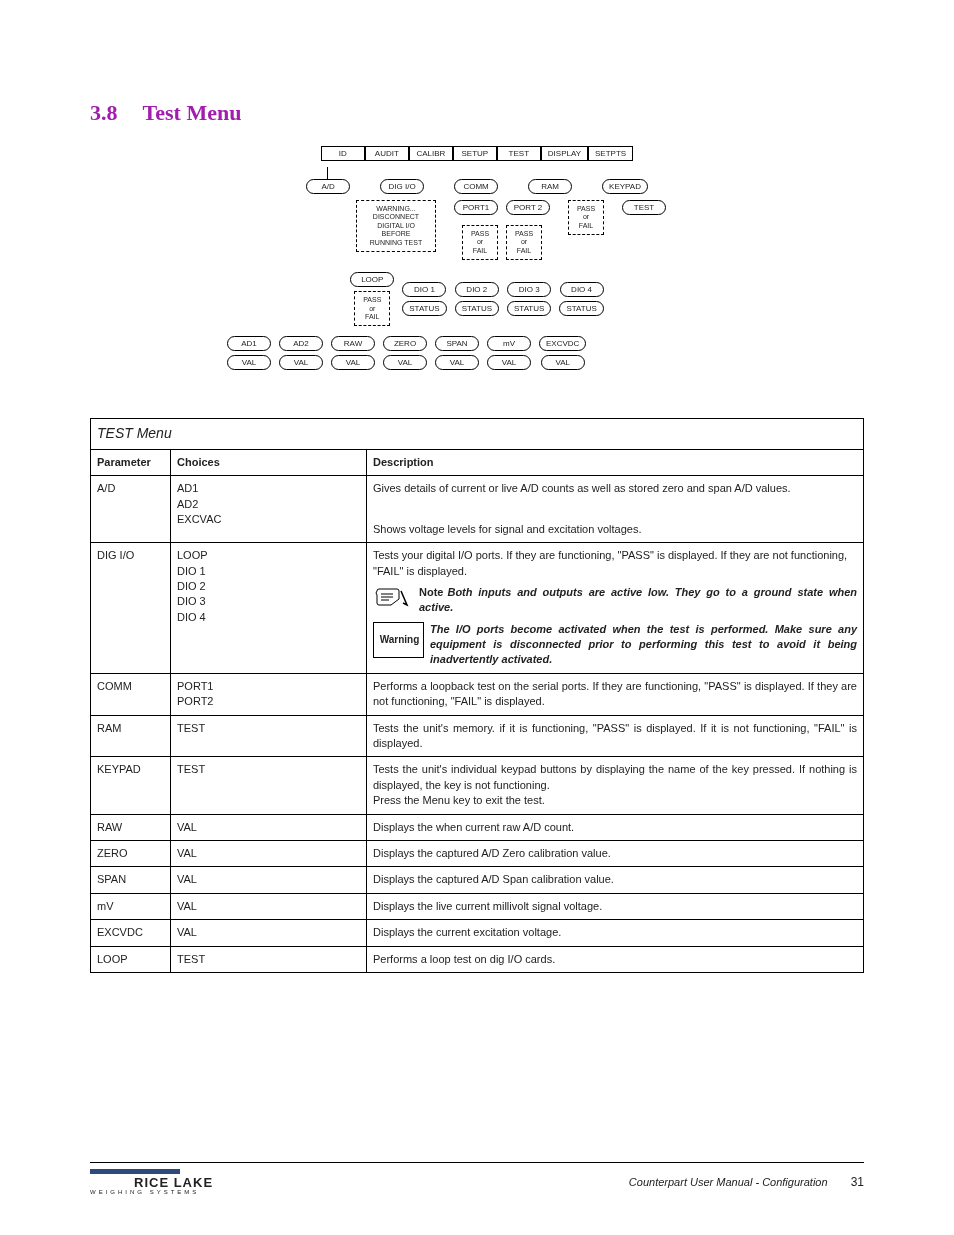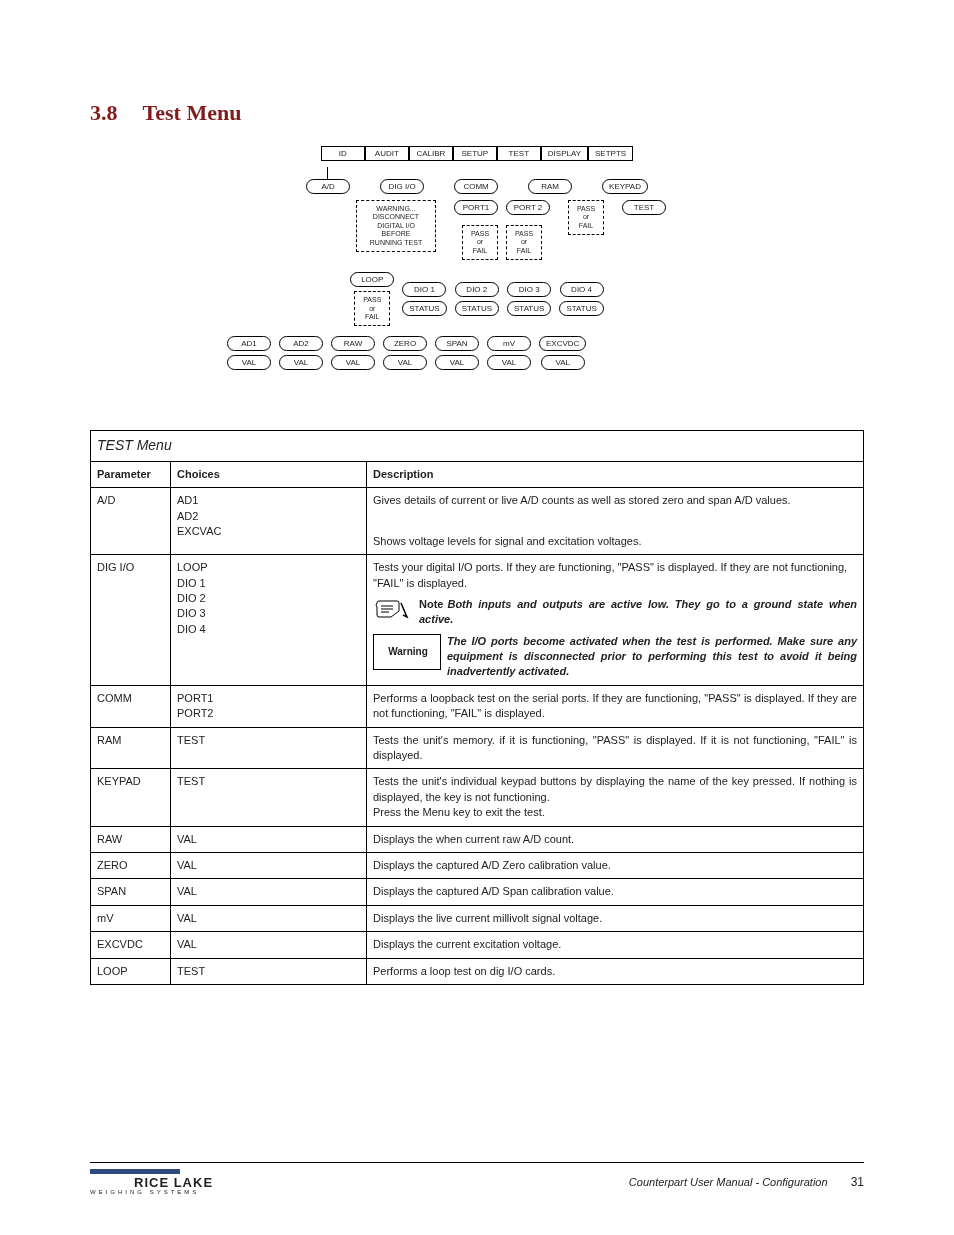--- a/index.html
+++ b/index.html
@@ -9,27 +9,27 @@
     width: 954px;
     height: 1235px;
     position: relative;
     padding: 100px 90px 0 90px;
     color: #222;
   }
   .heading {
     font-size: 22px;
     font-weight: 700;
     font-family: Georgia, 'Times New Roman', serif;
-    color: #7f1d1d;
+    color: #a21caf;
     margin-bottom: 20px;
   }
   .heading-num { margin-right: 20px; }
   .diagram {
     width: 520px;
-    margin: 0 auto 60px auto;
+    margin: 0 auto 48px auto;
     font-size: 8px;
     font-family: Arial, sans-serif;
   }
   .drow { display: flex; align-items: center; justify-content: center; gap: 2px; margin-bottom: 6px; }
   .rect { border: 1px solid #000; padding: 2px 6px; font-size: 8px; text-align: center; min-width: 44px; }
   .oval { border: 1px solid #000; border-radius: 8px; padding: 2px 6px; font-size: 8px; text-align: center; min-width: 44px; }
   .dash { border: 1px dashed #000; padding: 4px 4px; font-size: 7px; text-align: center; line-height: 1.2; }
   .gap8 { gap: 8px; }
   .gap30 { gap: 30px; }
 
@@ -57,21 +57,21 @@
   col.c2 { width: 196px; }
   col.c3 { width: auto; }
 
   .desc-sec { margin-bottom: 25px; }
   .note-box { display: flex; align-items: flex-start; gap: 6px; margin: 6px 0; }
   .note-icon { width: 40px; height: 24px; flex-shrink: 0; }
   .note-text { font-style: italic; font-weight: 700; text-align: justify; }
   .note-label { font-weight:700; font-style: normal; margin-right: 4px; }
 
   .warn-box { display: flex; align-items: flex-start; gap: 6px; margin-top: 6px; }
-  .warn-icon { width: 68px; height: 36px; flex-shrink: 0; border: 1px solid #000; display:flex; align-items:center; justify-content:center; gap:2px; padding: 2px 16px; }
+  .warn-icon { width: 51px; height: 36px; flex-shrink: 0; border: 1px solid #000; display:flex; align-items:center; justify-content:center; gap:2px; padding: 2px 16px; }
   .warn-label { font-weight: 700; font-size: 10px; }
   .warn-text { font-style: italic; font-weight: 700; text-align: justify; flex: 1; }
 
   .footer {
     position: absolute;
     bottom: 40px;
     left: 90px;
     right: 90px;
     border-top: 1px solid #000;
     padding-top: 6px;

